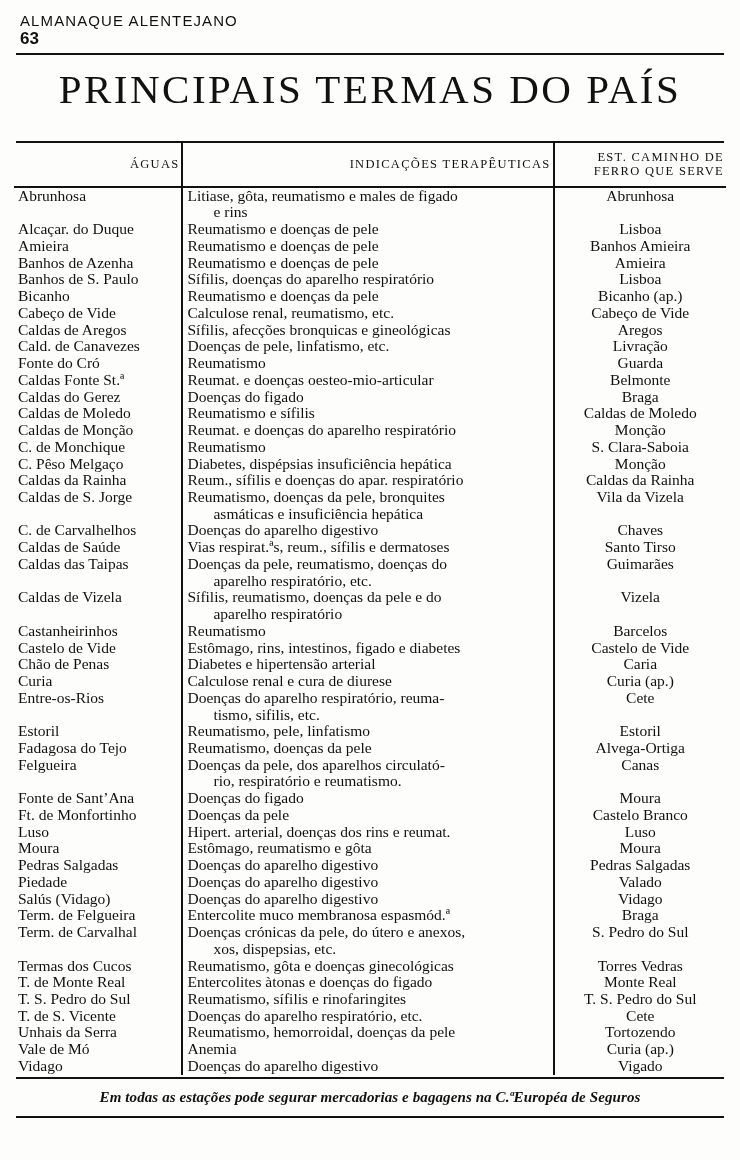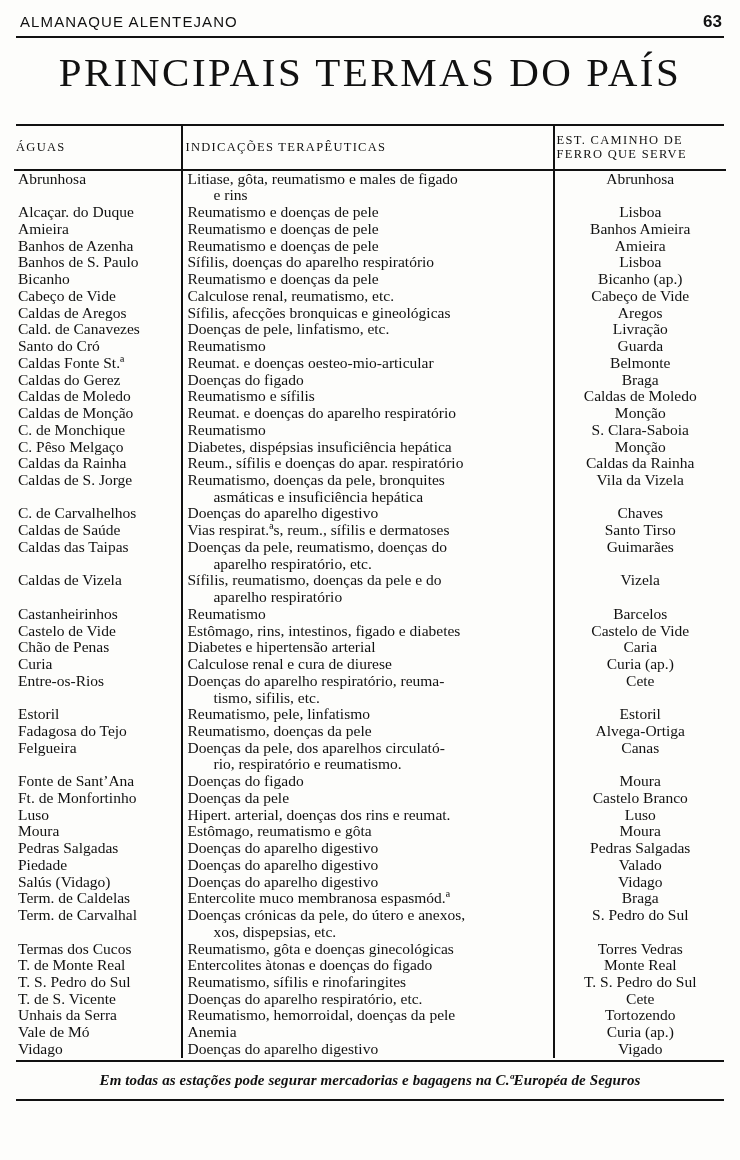--- a/index.html
+++ b/index.html
@@ -25,20 +25,21 @@
   }
   
   .running-head {
     display: flex;
     align-items: baseline;
     justify-content: space-between;
     font-family: "Liberation Sans", sans-serif;
     font-size: 15px;
     letter-spacing: 1.1px;
     padding: 2px 4px 3px 6px;
+    flex-direction: column;
   }
   .running-head .rh-title {
     font-weight: 400;
   }
   .running-head .rh-page {
     font-weight: 700;
     font-size: 17px;
     letter-spacing: 0;
   }
   .rule-top {
@@ -68,21 +69,21 @@
   }
   table.termas col.c1 { width: 168px; }
   table.termas col.c2 { width: 370px; }
   table.termas col.c3 { width: 172px; }
 
   table.termas th {
     font-family: "Liberation Serif", serif;
     font-weight: 400;
     font-size: 12.5px;
     letter-spacing: 1.3px;
-    text-align: left;
+    text-align: right;
     padding: 7px 2px 7px 2px;
     vertical-align: middle;
     border-bottom: 2px solid #111;
   }
   th.h-aguas { font-size: 12.5px; }
   th.h-ind { font-size: 12.5px; margin-top: 38px; }
   th.h-est {
     font-size: 11.5px;
     line-height: 1.15;
     letter-spacing: 0.6px;
@@ -208,21 +209,21 @@
             <td class="col-agua">Caldas  de Aregos</td>
             <td class="col-ind"><span>Sífilis, afecções bronquicas e gineológicas</span></td>
             <td class="col-est">Aregos</td>
           </tr>
           <tr>
             <td class="col-agua">Cald. de Canavezes</td>
             <td class="col-ind"><span>Doenças de pele, linfatismo, etc.</span></td>
             <td class="col-est">Livração</td>
           </tr>
           <tr>
-            <td class="col-agua">Santo do Cró</td>
+            <td class="col-agua">Fonte do Cró</td>
             <td class="col-ind"><span>Reumatismo</span></td>
             <td class="col-est">Guarda</td>
           </tr>
           <tr>
             <td class="col-agua">Caldas Fonte St.ª</td>
             <td class="col-ind"><span>Reumat. e doenças oesteo-mio-articular</span></td>
             <td class="col-est">Belmonte</td>
           </tr>
           <tr>
             <td class="col-agua">Caldas do Gerez</td>
@@ -348,21 +349,21 @@
             <td class="col-agua">Piedade</td>
             <td class="col-ind"><span>Doenças do aparelho digestivo</span></td>
             <td class="col-est">Valado</td>
           </tr>
           <tr>
             <td class="col-agua">Salús (Vidago)</td>
             <td class="col-ind"><span>Doenças do aparelho digestivo</span></td>
             <td class="col-est">Vidago</td>
           </tr>
           <tr>
-            <td class="col-agua">Term. de Caldelas</td>
+            <td class="col-agua">Term. de Felgueira</td>
             <td class="col-ind"><span>Entercolite muco membranosa espasmód.ª</span></td>
             <td class="col-est">Braga</td>
           </tr>
           <tr>
             <td class="col-agua">Term. de Carvalhal</td>
             <td class="col-ind"><span>Doenças crónicas da pele, do útero e anexos,</span><span class="ind-line2">xos, dispepsias, etc.</span></td>
             <td class="col-est">S. Pedro do Sul</td>
           </tr>
           <tr>
             <td class="col-agua">Termas dos Cucos</td>

